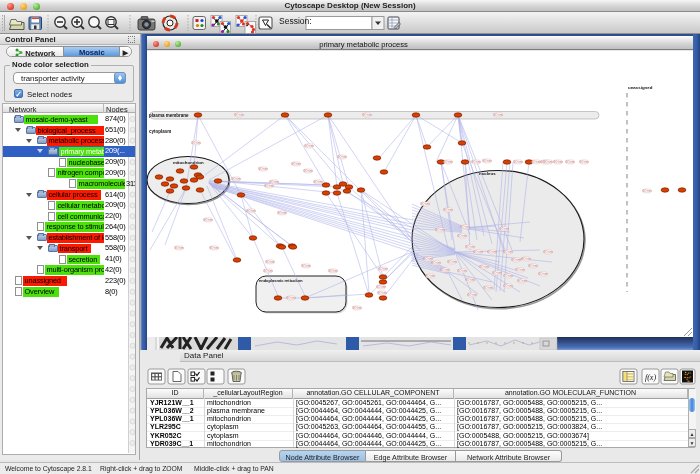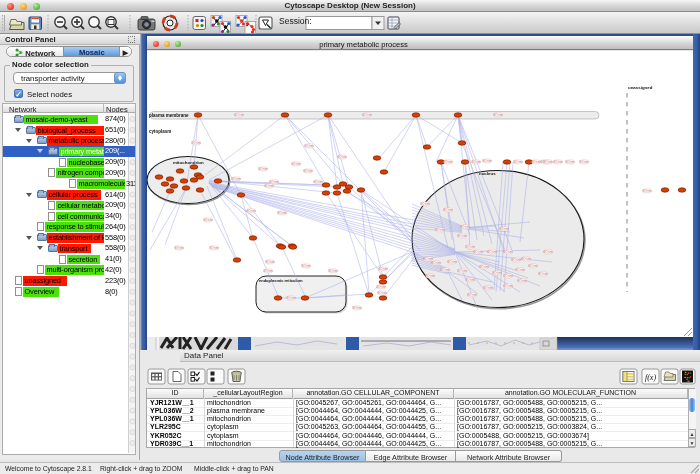--- a/index.html
+++ b/index.html
@@ -620,21 +620,21 @@
       <span class="val">614(0)</span>
     </div>
 <div class="trow" style="top:87.2px;">
       <span class="file" style="left:45px;"></span>
       <span class="lbl gr" style="left:53px;width:48px;overflow:hidden;">cellular metabo</span>
       <span class="val">209(0)</span>
     </div>
 <div class="trow" style="top:98.0px;">
       <span class="file" style="left:45px;"></span>
       <span class="lbl gr" style="left:53px;width:48px;overflow:hidden;">cell communicat</span>
-      <span class="val">34(0)</span>
+      <span class="val">22(0)</span>
     </div>
 <div class="trow" style="top:108.8px;">
       <span class="file" style="left:34px;"></span>
       <span class="lbl gr" style="left:42px;width:59px;overflow:hidden;">response to stimul</span>
       <span class="val">264(0)</span>
     </div>
 <div class="trow" style="top:119.6px;">
       <span class="tri" style="left:23px;border-top-color:#555;"></span>
       <span class="folder" style="left:34px;"></span>
       <span class="lbl rd" style="left:44px;width:57px;overflow:hidden;">establishment of lo</span>

